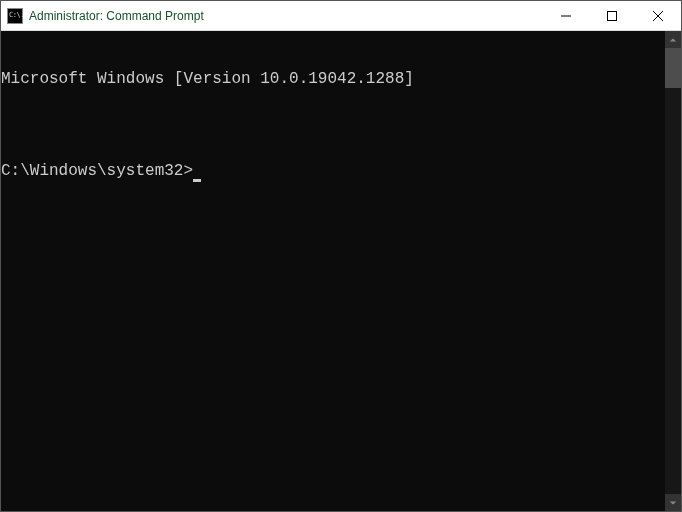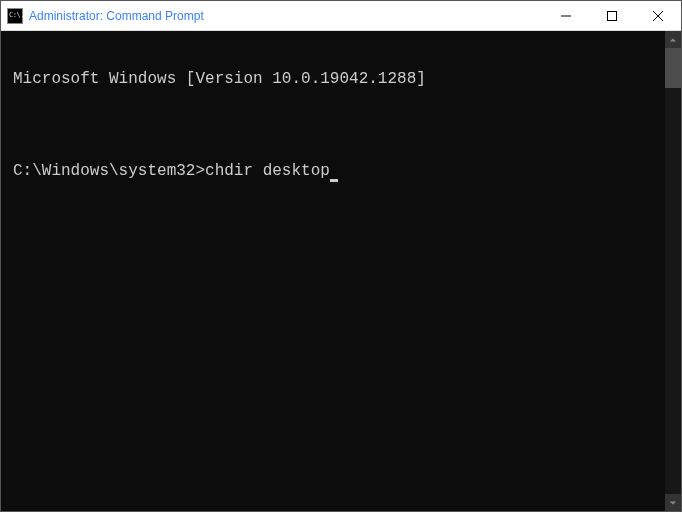--- a/index.html
+++ b/index.html
@@ -48,21 +48,21 @@
     }
     .cmd-icon-inner {
       color: #ccc;
       font-size: 7px;
       font-family: monospace;
       line-height: 1;
       letter-spacing: -0.5px;
     }
     .title-text {
       font-size: 12px;
-      color: #3b82f6;
+      color: #14532d;
     }
     .window-controls {
       display: flex;
       height: 100%;
     }
     .win-btn {
       width: 46px;
       height: 100%;
       display: flex;
       align-items: center;
@@ -76,21 +76,21 @@
       height: 10px;
     }
     .terminal-area {
       flex: 1;
       background: #0c0c0c;
       position: relative;
       display: flex;
     }
     .terminal-content {
       flex: 1;
-      padding: 2px 12px;
+      padding: 2px 0;
       font-family: Consolas, 'Courier New', monospace;
       font-size: 16px;
       line-height: 1.15;
       color: #cccccc;
       white-space: pre;
       overflow: hidden;
     }
     .terminal-line {
       display: block;
     }
@@ -168,21 +168,21 @@
           <line x1="0" y1="0" x2="10" y2="10" stroke="#000" stroke-width="1"></line>
           <line x1="10" y1="0" x2="0" y2="10" stroke="#000" stroke-width="1"></line>
         </svg>
       </button>
     </div>
   </div>
   <div class="terminal-area">
     <div class="terminal-content">
       <span class="terminal-line">Microsoft Windows [Version 10.0.19042.1288]</span>
       <span class="terminal-line"></span>
-      <div class="prompt-line"><span>C:\Windows\system32&gt;</span><span>chdir desktop</span><span class="cursor"></span></div>
+      <div class="prompt-line"><span>C:\Windows\system32&gt;</span><span class="cursor"></span></div>
     </div>
     <div class="scrollbar">
       <div class="scroll-btn">
         <svg viewBox="0 0 10 10">
           <path d="M1 7 L5 3 L9 7 Z"></path>
         </svg>
       </div>
       <div class="scroll-track">
         <div class="scroll-thumb"></div>
       </div>

